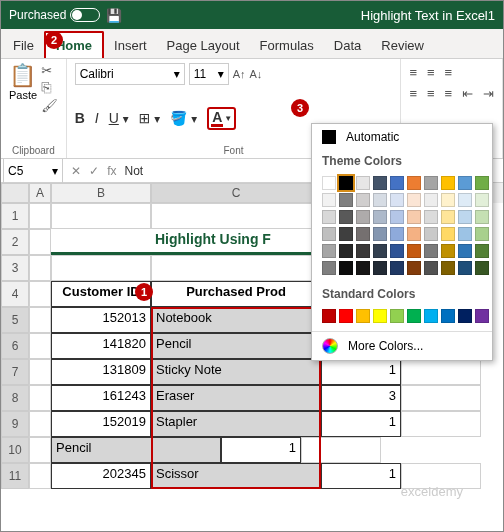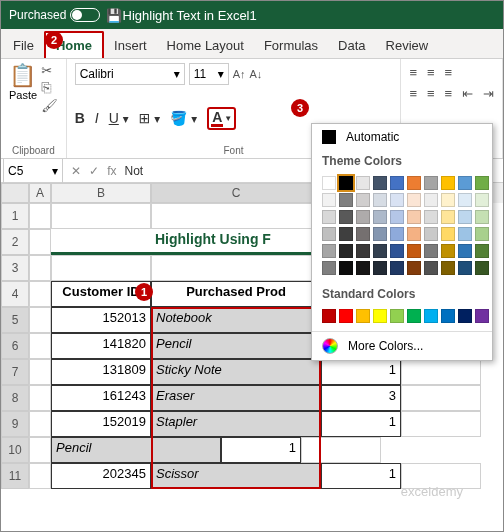--- a/index.html
+++ b/index.html
@@ -3,21 +3,21 @@
 <meta charset="utf-8">
 <style>
 * { box-sizing: border-box; margin: 0; padding: 0; font-family: 'Segoe UI', sans-serif; }
 body { background: #fff; width: 504px; height: 532px; overflow: hidden; position: relative; border: 1px solid #888; }
 
 .titlebar { background: #185c37; color: #fff; height: 28px; display: flex; align-items: center; padding: 0 8px; font-size: 12px; }
 .autosave-toggle { display: flex; align-items: center; gap: 4px; }
 .toggle-pill { width: 30px; height: 14px; border: 1px solid #fff; border-radius: 8px; position: relative; background: transparent; }
 .toggle-pill::after { content: ''; position: absolute; width: 10px; height: 10px; background: #fff; border-radius: 50%; left: 1px; top: 1px; }
 .save-ic { margin-left: 6px; font-size: 13px; }
-.doc-title { flex: 1; text-align: left; font-size: 13px; }
+.doc-title { flex: 1; text-align: right; font-size: 13px; }
 
 .tabs { background: #f3f2f1; display: flex; height: 30px; align-items: end; padding: 0 2px; border-bottom: 1px solid #d0d0d0; font-size: 13px; }
 .tab { padding: 5px 10px; cursor: pointer; color: #333; }
 .tab.active { background: #fff; border: 2px solid #c00000; border-bottom: none; border-radius: 2px 2px 0 0; font-weight: 600; color: #185c37; position: relative; }
 
 .ribbon { background: #fff; height: 100px; display: flex; border-bottom: 1px solid #d0d0d0; position: relative; }
 .ribbon-group { border-right: 1px solid #e0e0e0; padding: 4px 8px 2px; display: flex; flex-direction: column; justify-content: space-between; }
 .group-label { font-size: 10px; color: #666; text-align: center; padding-top: 2px; }
 .clipboard-area { display: flex; gap: 4px; }
 .paste-btn { display: flex; flex-direction: column; align-items: center; font-size: 11px; cursor: pointer; }
@@ -55,21 +55,21 @@
 .row { display: flex; height: 26px; font-size: 13px; }
 .rh { width: 28px; border: 1px solid #ccc; background: #f0f0f0; text-align: center; line-height: 24px; font-size: 12px; color: #555; }
 .rh.sel { background: #d8d8d8; }
 .cell { border: 1px solid #d0d0d0; padding: 2px 4px; overflow: hidden; white-space: nowrap; }
 .c-a { width: 22px; } .c-b { width: 100px; } .c-c { width: 170px; } .c-d { width: 80px; } .c-e { width: 80px; }
 
 .title-row .c-b, .title-row .c-c, .title-row .c-d { border: none; border-bottom: 3px solid #185c37; font-weight: bold; color: #185c37; text-align: center; font-size: 14px; }
 .title-row .c-b { text-align: right; }
 .hdr-row .cell { background: #fff; font-weight: bold; border: 1px solid #333; text-align: center; }
 .data-row .c-b { border: 1px solid #333; text-align: right; }
-.data-row .c-c { border: 1px solid #333; background: #d6d6d6; font-style: italic; }
+.data-row .c-c { border: 1px solid #333; background: #d6d6d6; }
 .data-row .c-d { border: 1px solid #333; text-align: right; }
 .sel-outline { position: absolute; border: 2px solid #c00000; pointer-events: none; }
 
 .color-popup { position: absolute; top: 122px; left: 310px; width: 182px; background: #fff; border: 1px solid #bbb; box-shadow: 2px 2px 6px rgba(0,0,0,.3); z-index: 20; font-size: 12px; }
 .popup-row { display: flex; align-items: center; padding: 6px 10px; gap: 10px; cursor: pointer; }
 .auto-sw { width: 14px; height: 14px; background: #000; }
 .popup-label { font-weight: bold; padding: 4px 10px; color: #555; }
 .swatch-grid { display: grid; grid-template-columns: repeat(10, 14px); gap: 3px; padding: 4px 10px 8px; }
 .sw { width: 14px; height: 14px; cursor: pointer; border: 1px solid rgba(0,0,0,.15); }
 .sw.sel { outline: 2px solid #d58c17; outline-offset: 0; }
@@ -89,21 +89,21 @@
   </div>
   <span class="save-ic">💾</span>
   <span class="doc-title">Highlight Text in Excel1</span>
 </div>
 
 <div class="callout c2">2</div>
 <div class="tabs">
   <div class="tab">File</div>
   <div class="tab active">Home</div>
   <div class="tab">Insert</div>
-  <div class="tab">Home Layout</div>
+  <div class="tab">Page Layout</div>
   <div class="tab">Formulas</div>
   <div class="tab">Data</div>
   <div class="tab">Review</div>
 </div>
 
 <div class="callout c3">3</div>
 <div class="ribbon">
   <div class="ribbon-group">
     <div class="clipboard-area">
       <div class="paste-btn">

